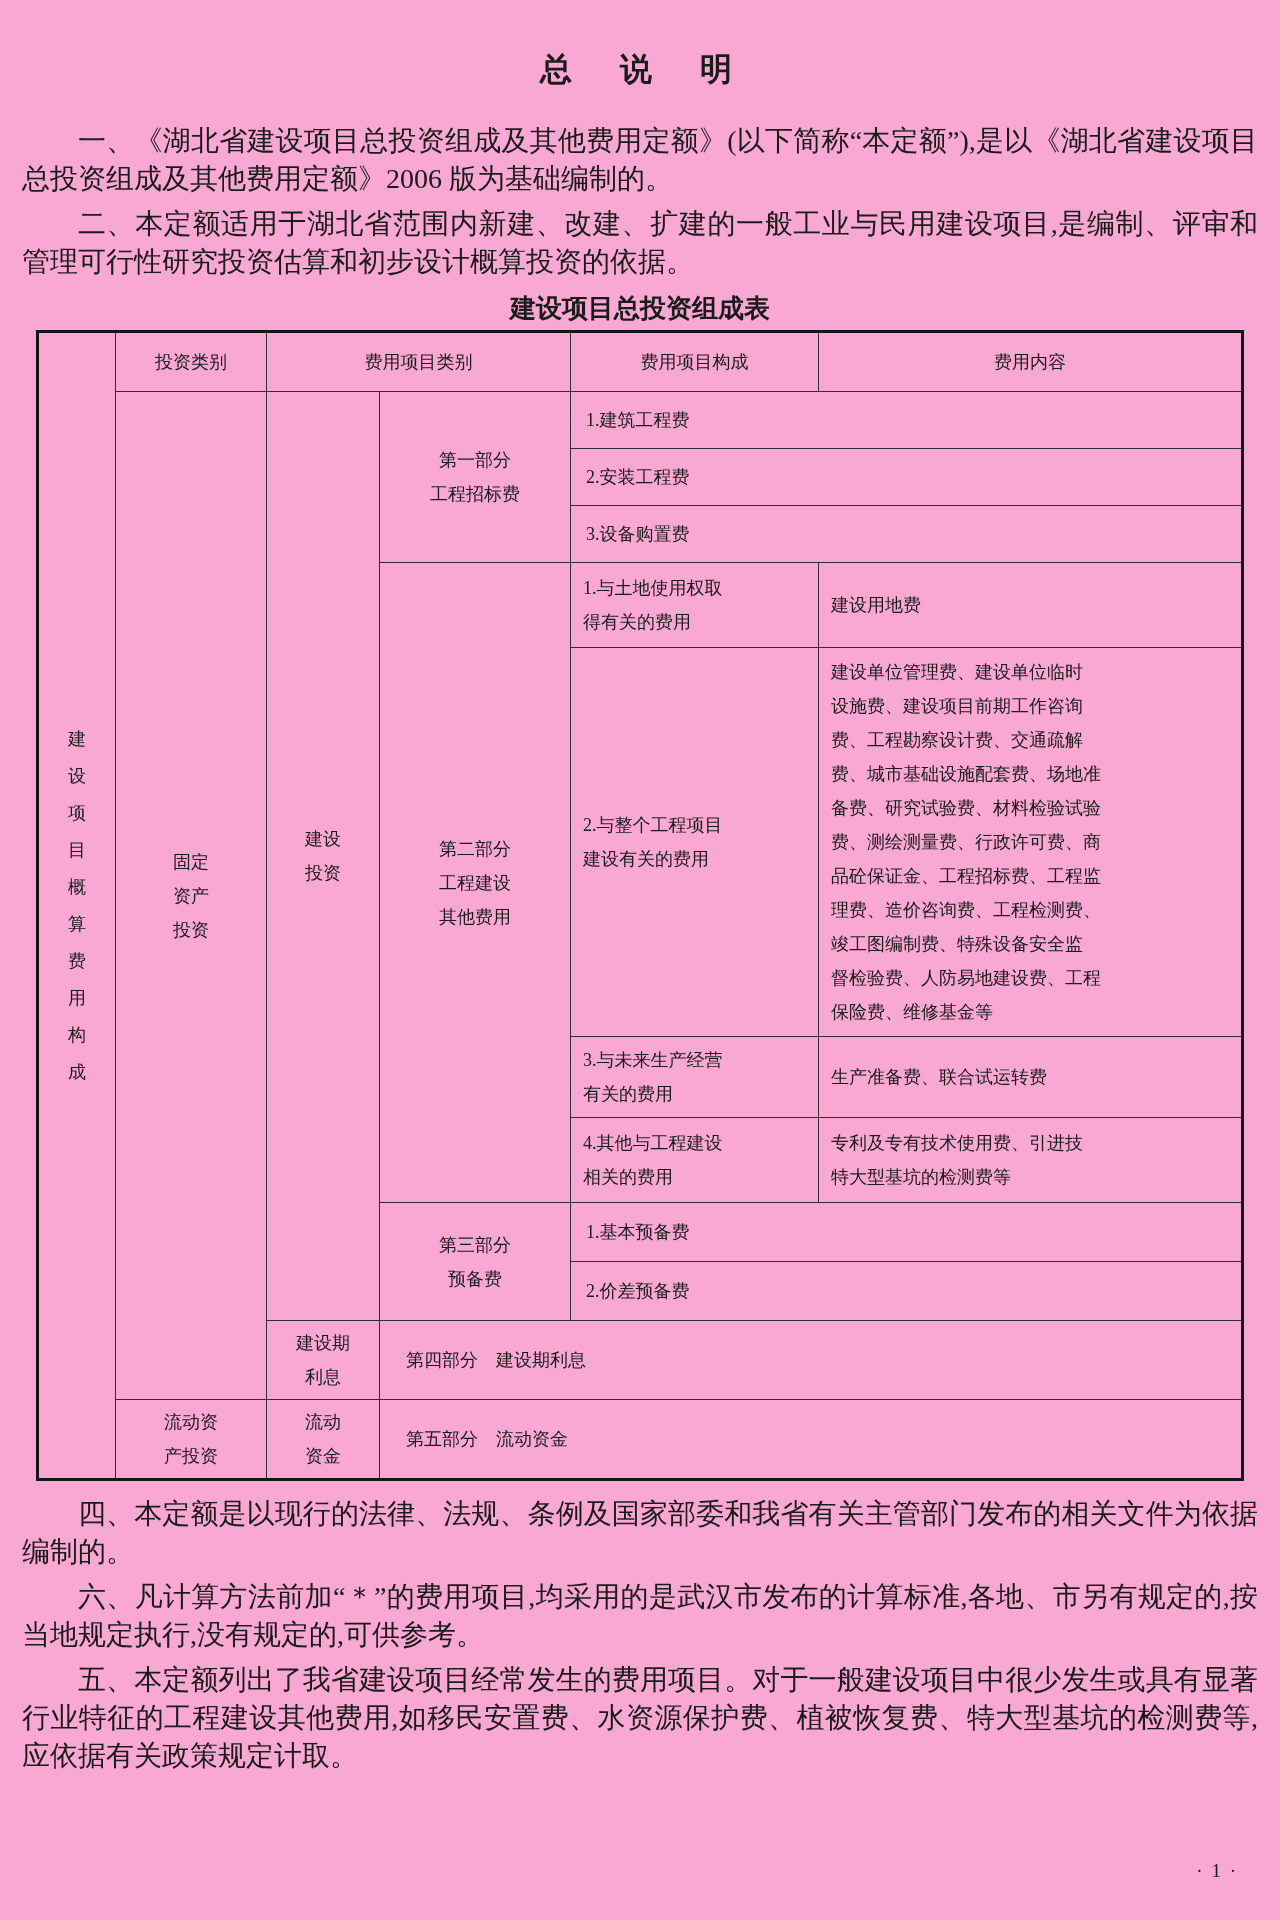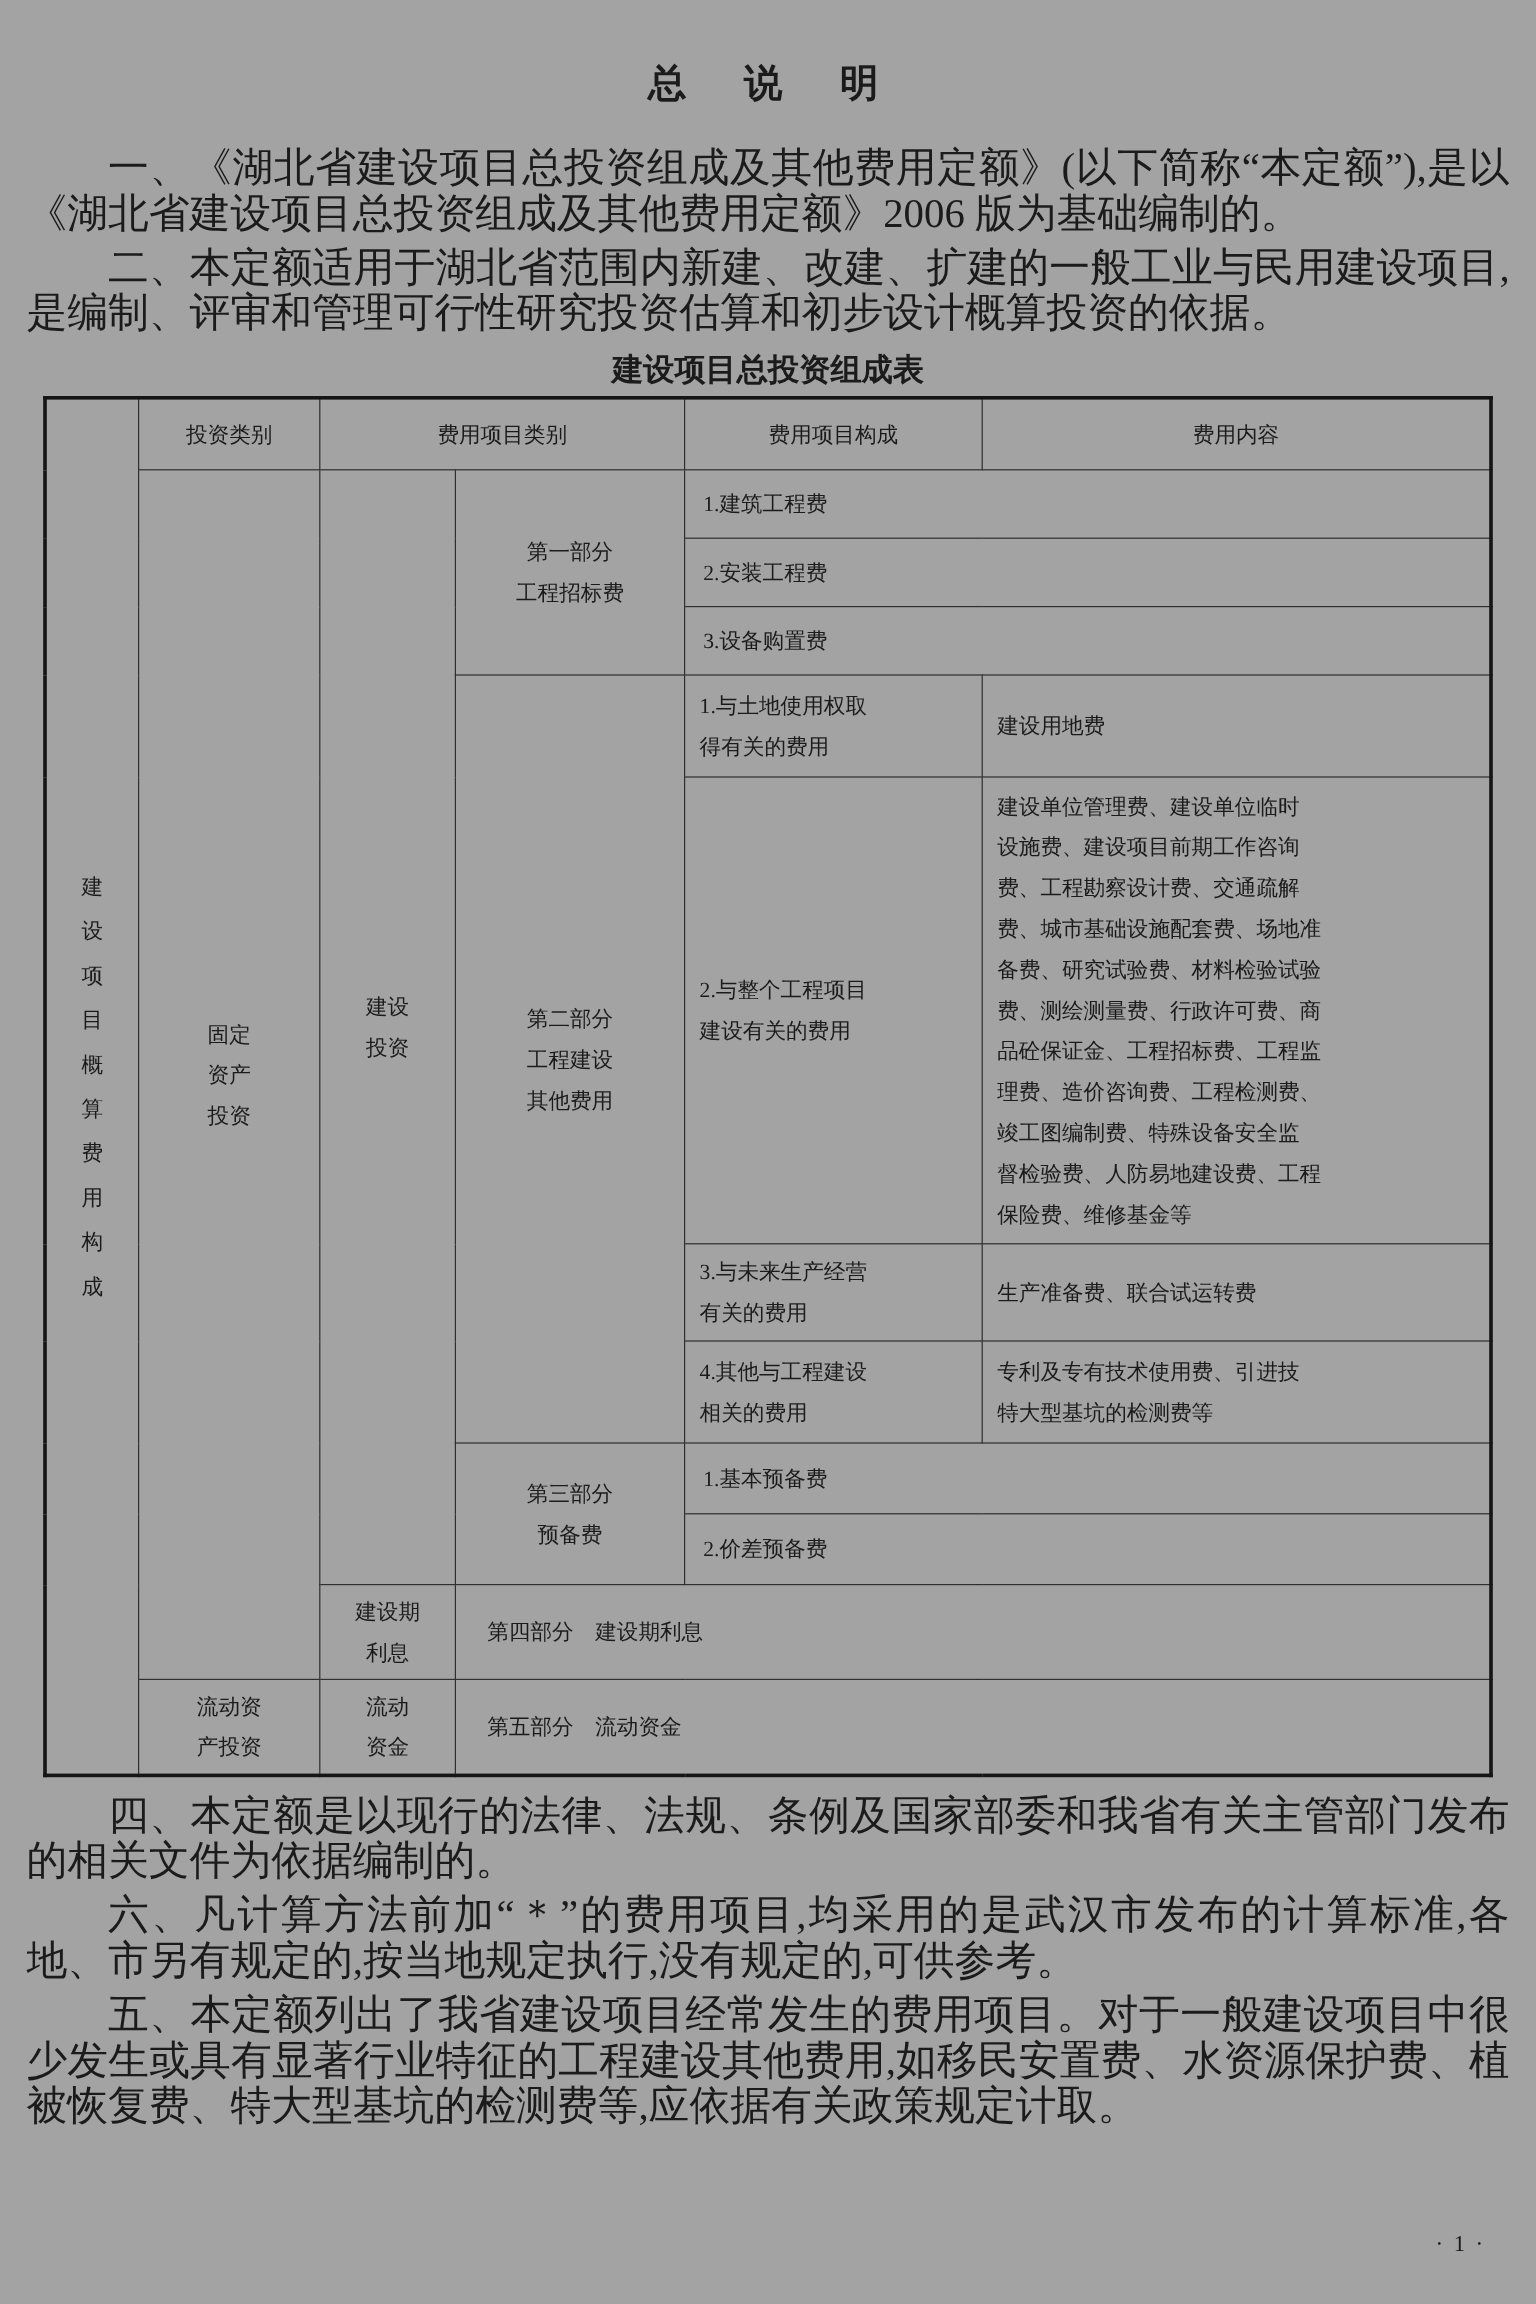--- a/index.html
+++ b/index.html
@@ -1,35 +1,35 @@
 <!DOCTYPE html>
 <html><head>
 <meta charset="utf-8">
 <style>
   html,body{margin:0;padding:0;background:#e8e8e8;}
   .page{
     position:relative;
     width:1280px;height:1920px;
     margin:0 auto;
-    background:#a3a3a3;
+    background:#f9a8d4;
     font-family:"Liberation Serif","DejaVu Serif",serif;
     color:#1b1b1b;
     box-sizing:border-box;
     padding:34px 22px 0 22px;
     overflow:hidden;
   }
   .doc-title{
     font-size:32px;
     font-weight:bold;
     text-align:center;
     letter-spacing:8px;
     margin:14px 0 30px 0;
   }
   p.body-par{
-    font-size:34px;
+    font-size:28px;
     line-height:38px;
     text-align:justify;
     text-indent:2em;
     margin:7px 0;
   }
   .table-title{
     font-size:26px;
     font-weight:bold;
     text-align:center;
     margin:10px 0 4px 0;

